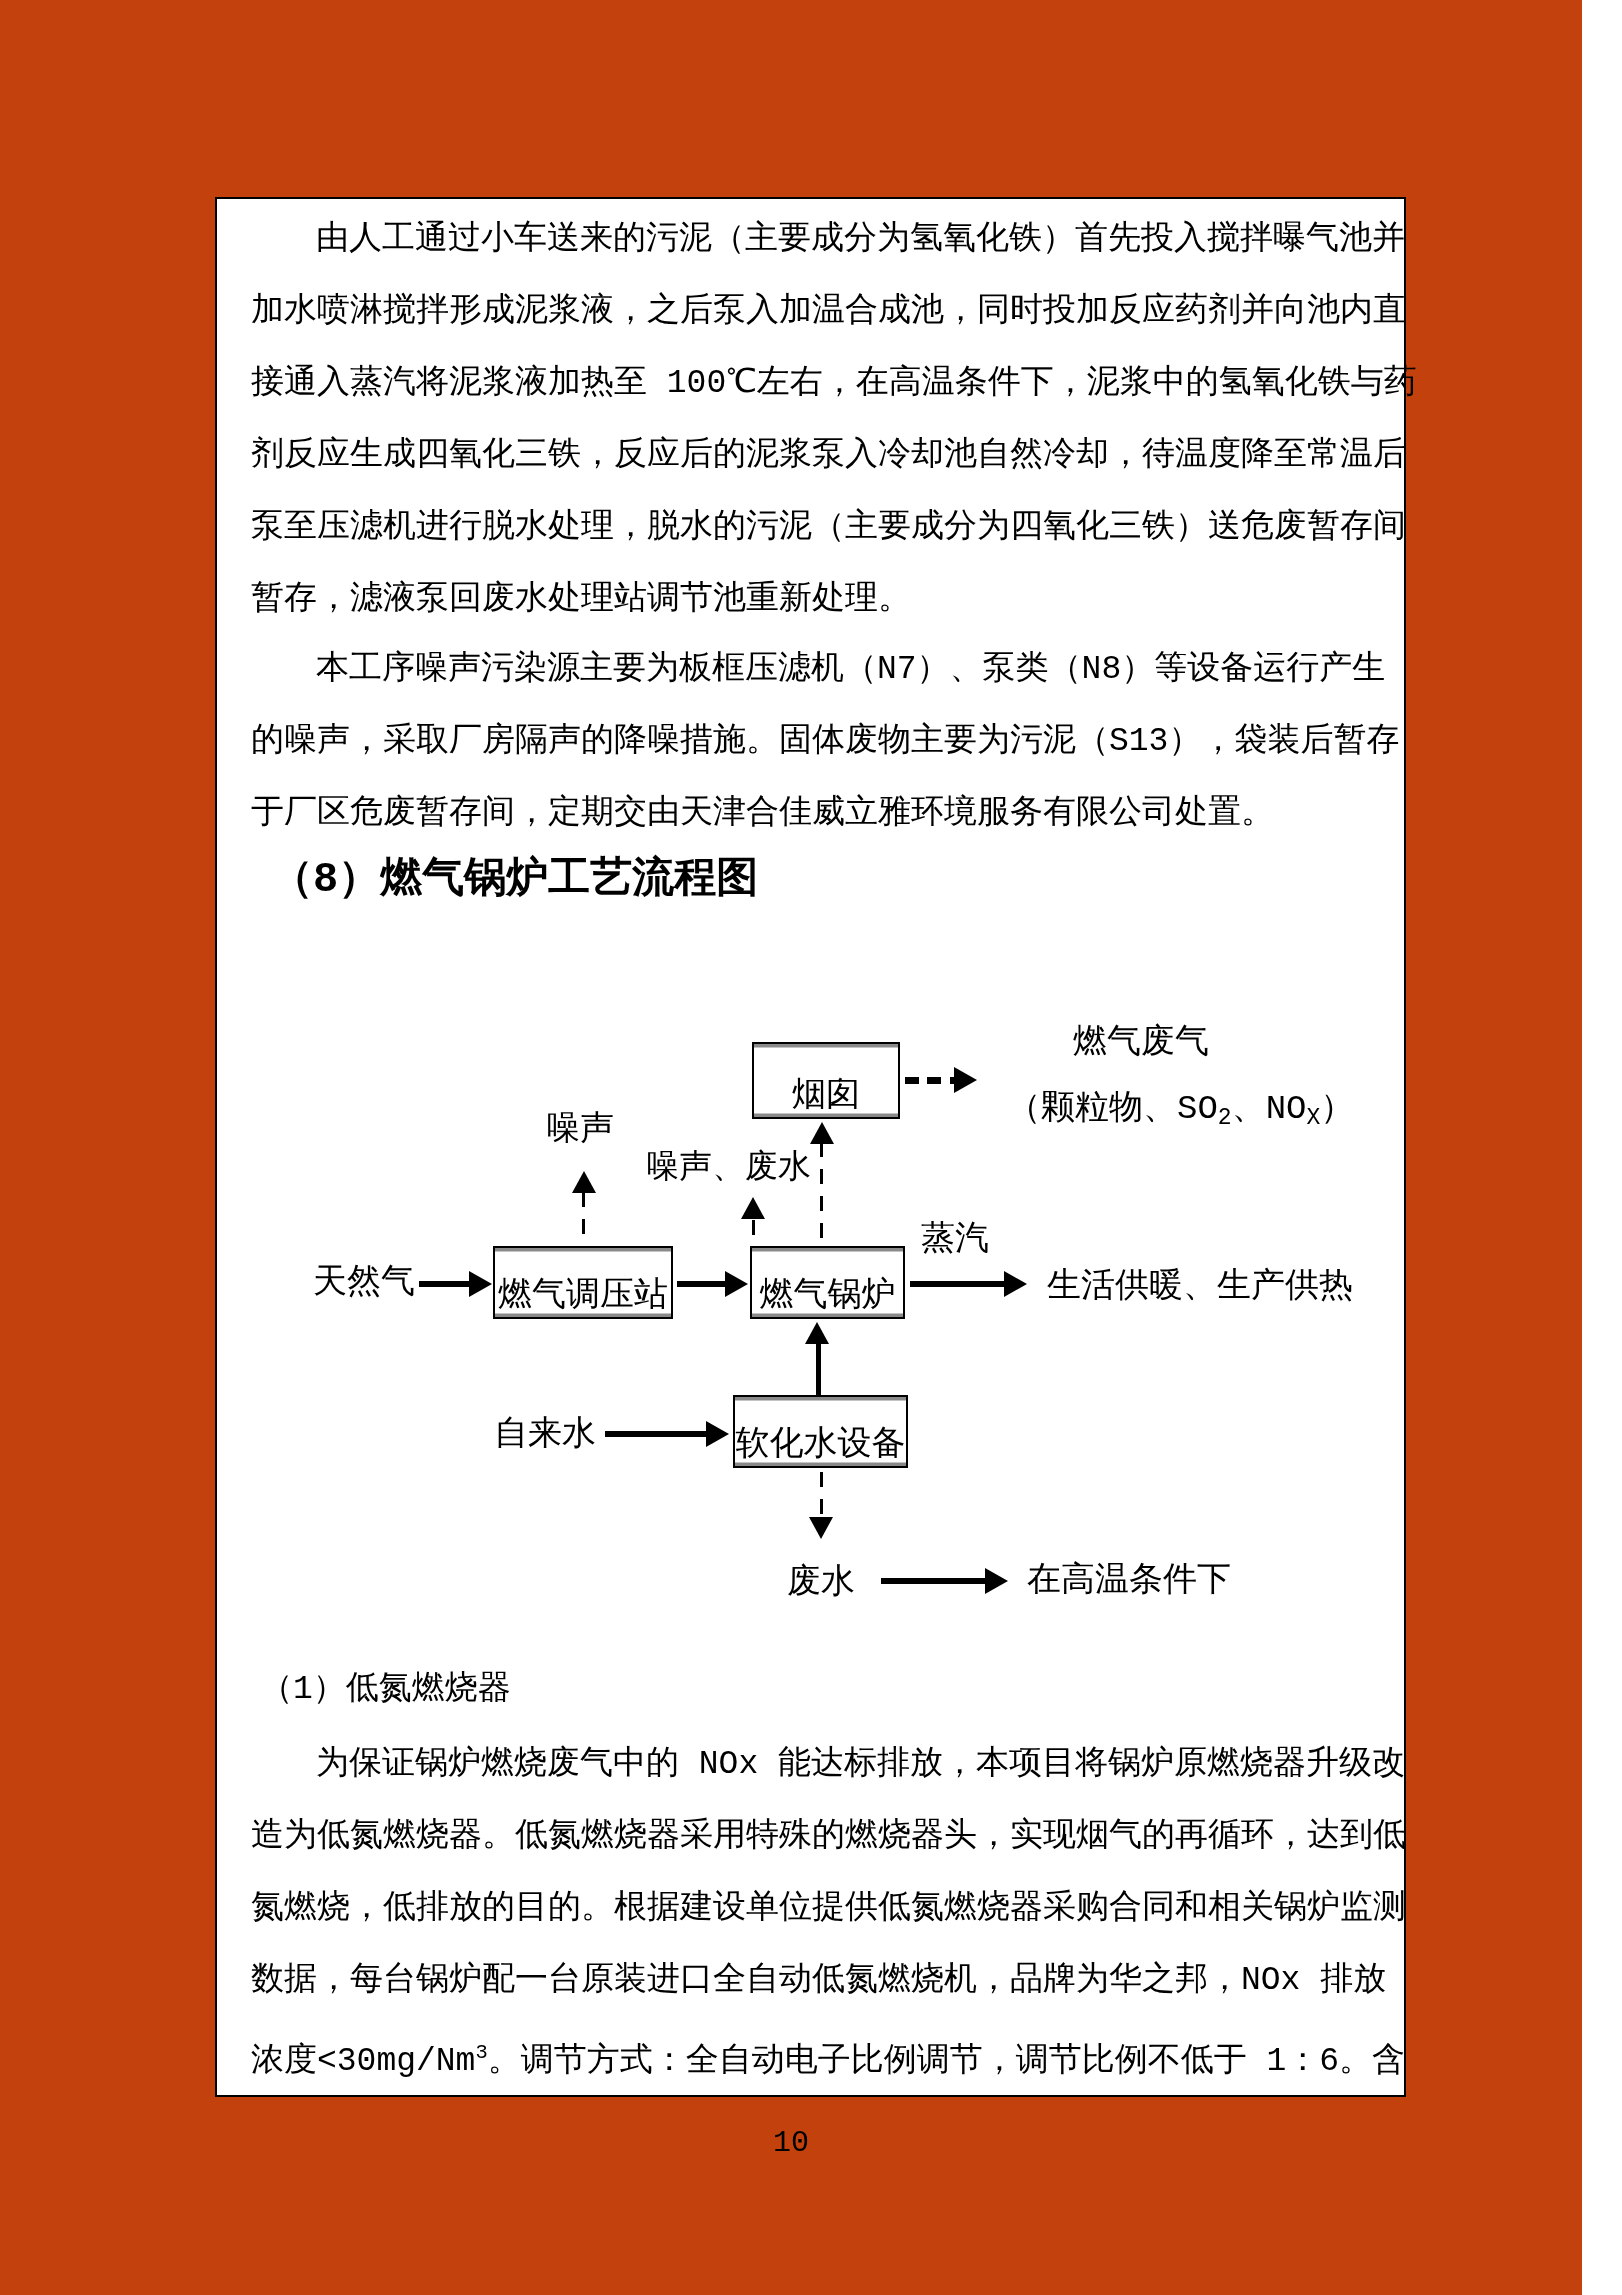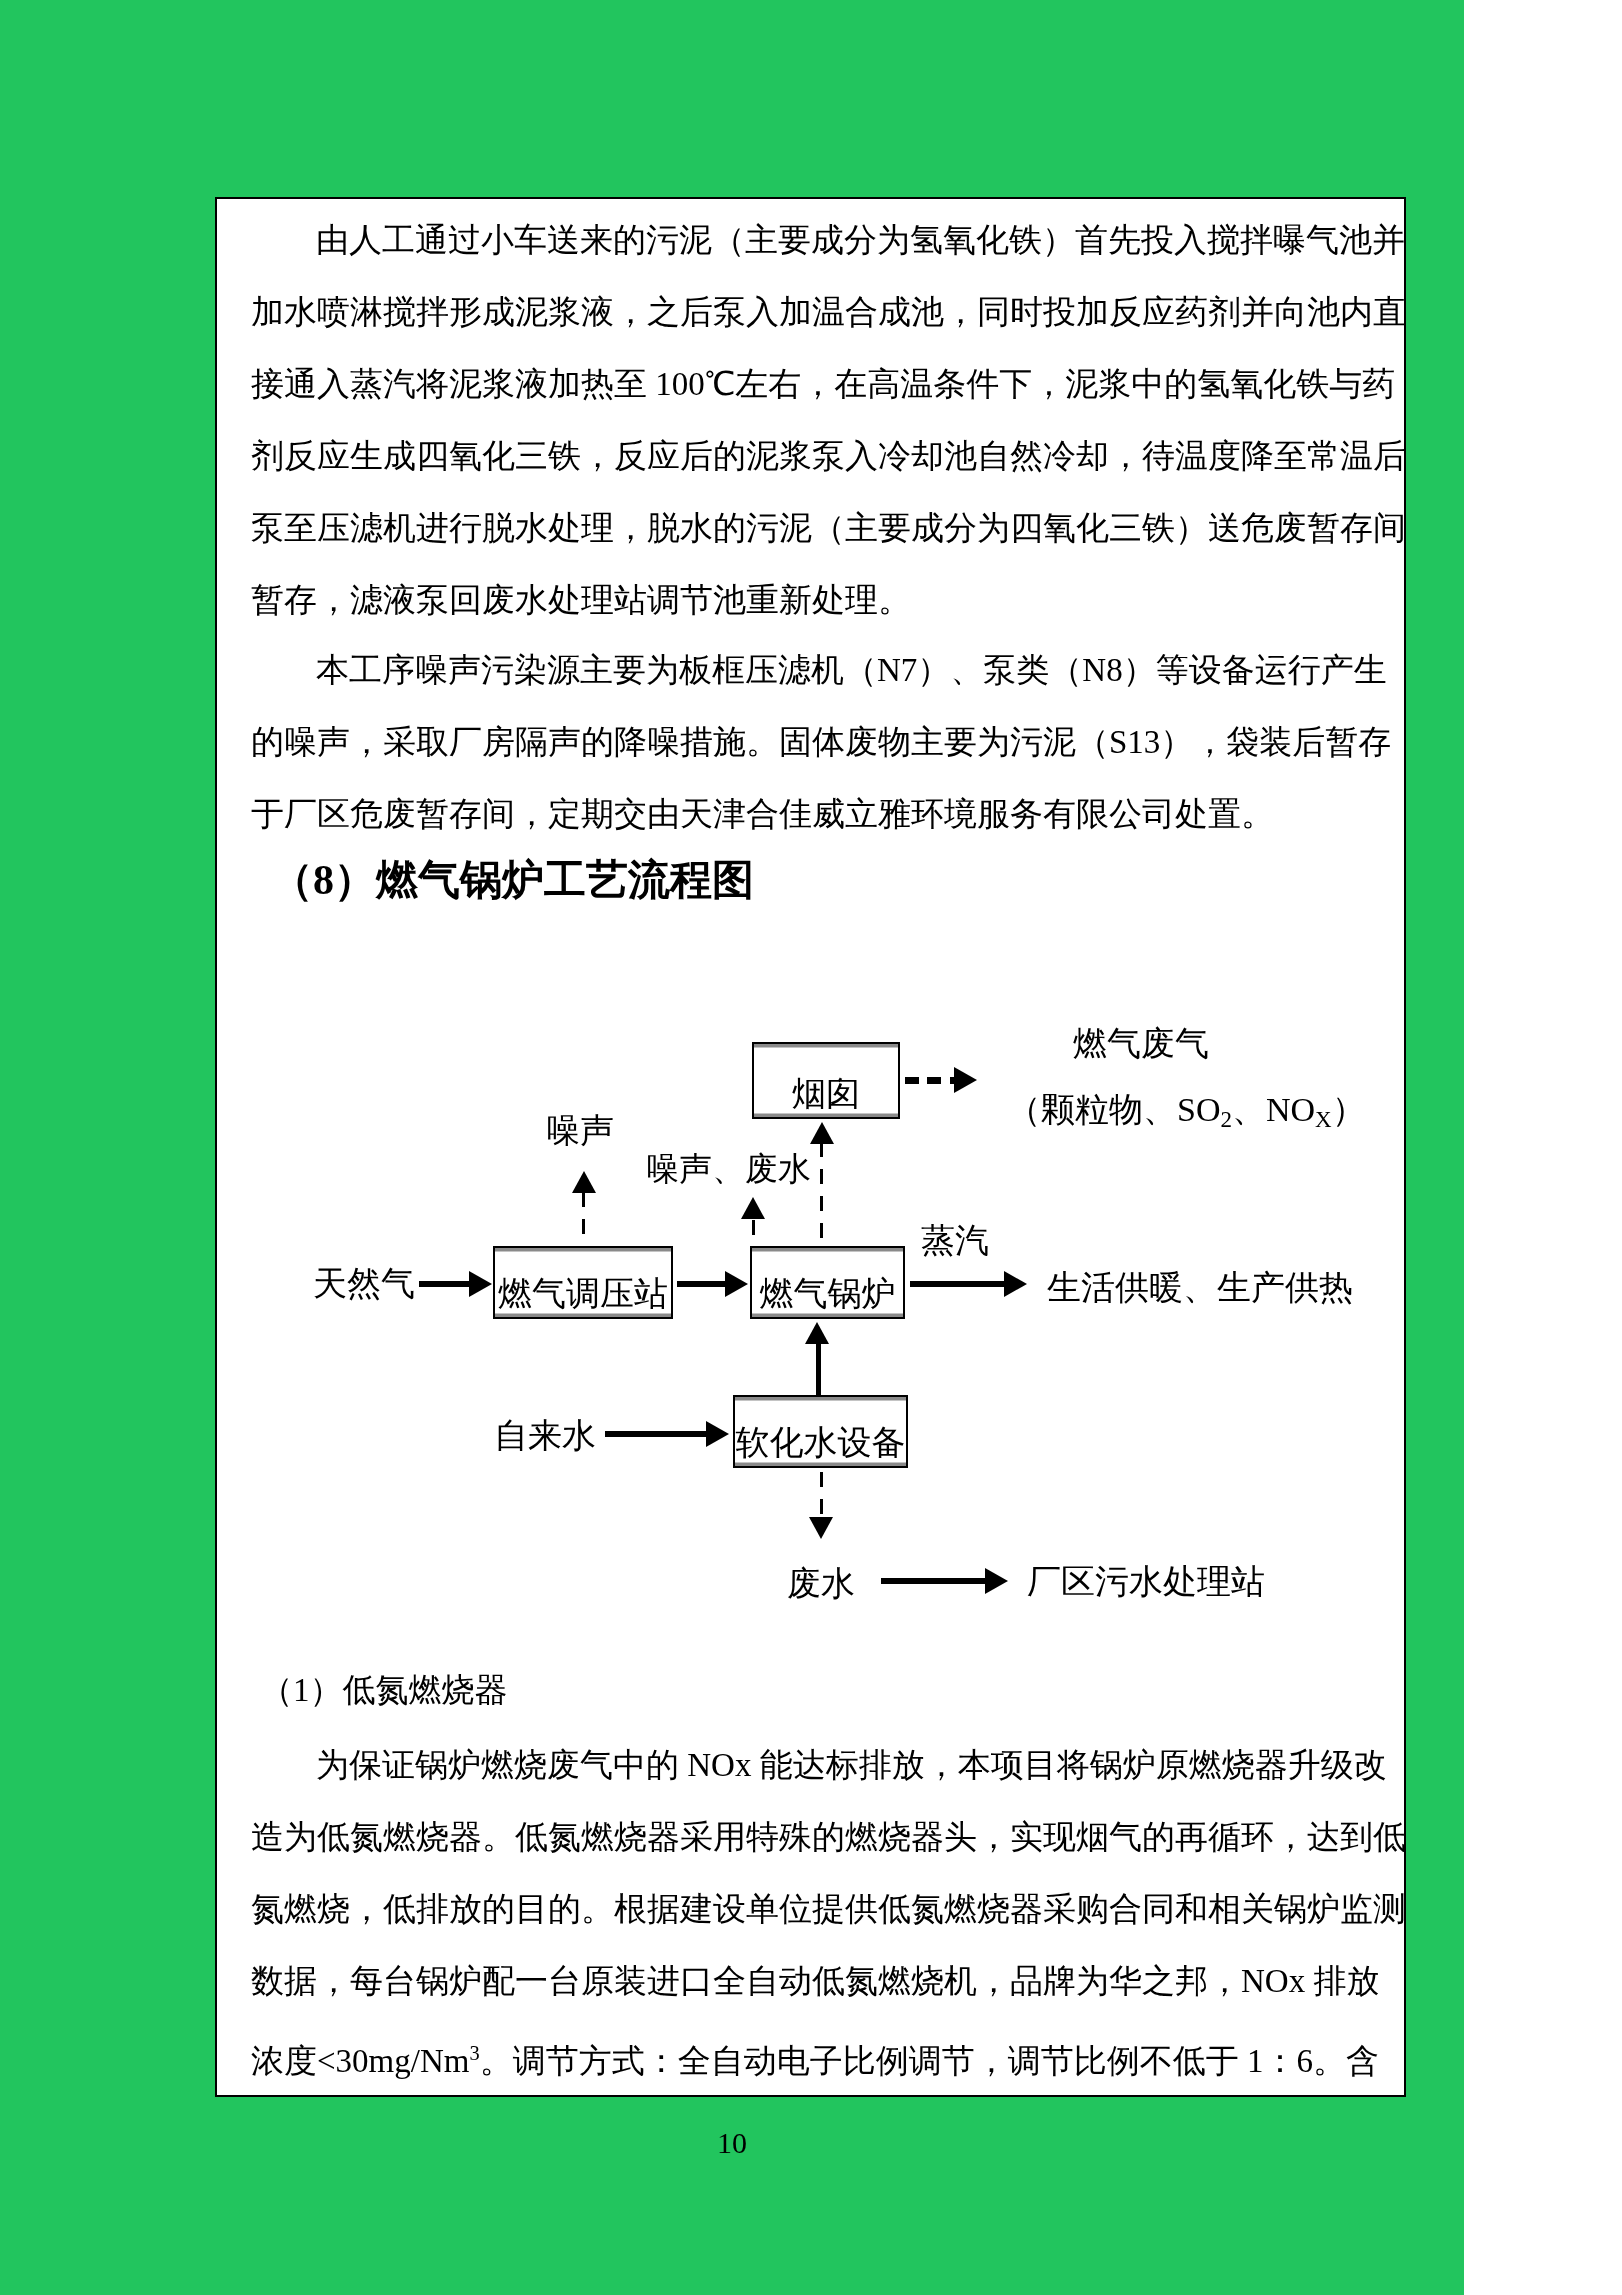--- a/index.html
+++ b/index.html
@@ -1,20 +1,20 @@
 <!DOCTYPE html>
 <html style="font-size:11px"><head>
 <meta charset="utf-8">
 <style>
   html,body{margin:0;padding:0;background:#ffffff;}
   .sheet{
     position:relative;
-    width:1464px;height:2295px;
-    background:#22c55e;
-    font-family:Liberation Serif, serif;
+    width:1582px;height:2295px;
+    background:#c2410c;
+    font-family:Liberation Mono, monospace;
     color:#000;
     overflow:hidden;
   }
   .border-box{
     position:absolute;left:215px;top:197px;
     width:1187px;height:1896px;
     border:2.7px solid #000;
     background:#fff;
   }
   .para{position:absolute;font-size:33px;}
@@ -82,21 +82,21 @@
   <div class="lbl" style="left:546px;top:1112px;">噪声</div>
   <div class="lbl" style="left:646px;top:1151px;font-size:33px;">噪声、废水</div>
   <div class="lbl" style="left:921px;top:1222px;">蒸汽</div>
   <div class="lbl" style="left:1047px;top:1269px;">生活供暖、生产供热</div>
   <div class="lbl" style="left:1073px;top:1025px;">燃气废气</div>
   <div class="lbl" style="left:1007px;top:1091px;">
     <span>（颗粒物、SO</span><sub class="sb">2</sub><span>、NO</span><sub class="sb">X</sub><span>）</span>
   </div>
   <div class="lbl" style="left:494px;top:1417px;">自来水</div>
   <div class="lbl" style="left:787px;top:1565px;">废水</div>
-  <div class="lbl" style="left:1027px;top:1563px;">厂区污水处理站</div>
+  <div class="lbl" style="left:1027px;top:1563px;">在高温条件下</div>
 
   <div class="hline" style="left:419px;top:1281px;width:55px;"></div>
   <div class="head-r" style="left:469px;top:1271px;"></div>
 
   <div class="hline" style="left:677px;top:1281px;width:51px;"></div>
   <div class="head-r" style="left:725px;top:1271px;"></div>
 
   <div class="hline" style="left:910px;top:1281px;width:97px;"></div>
   <div class="head-r" style="left:1004px;top:1271px;"></div>
 

